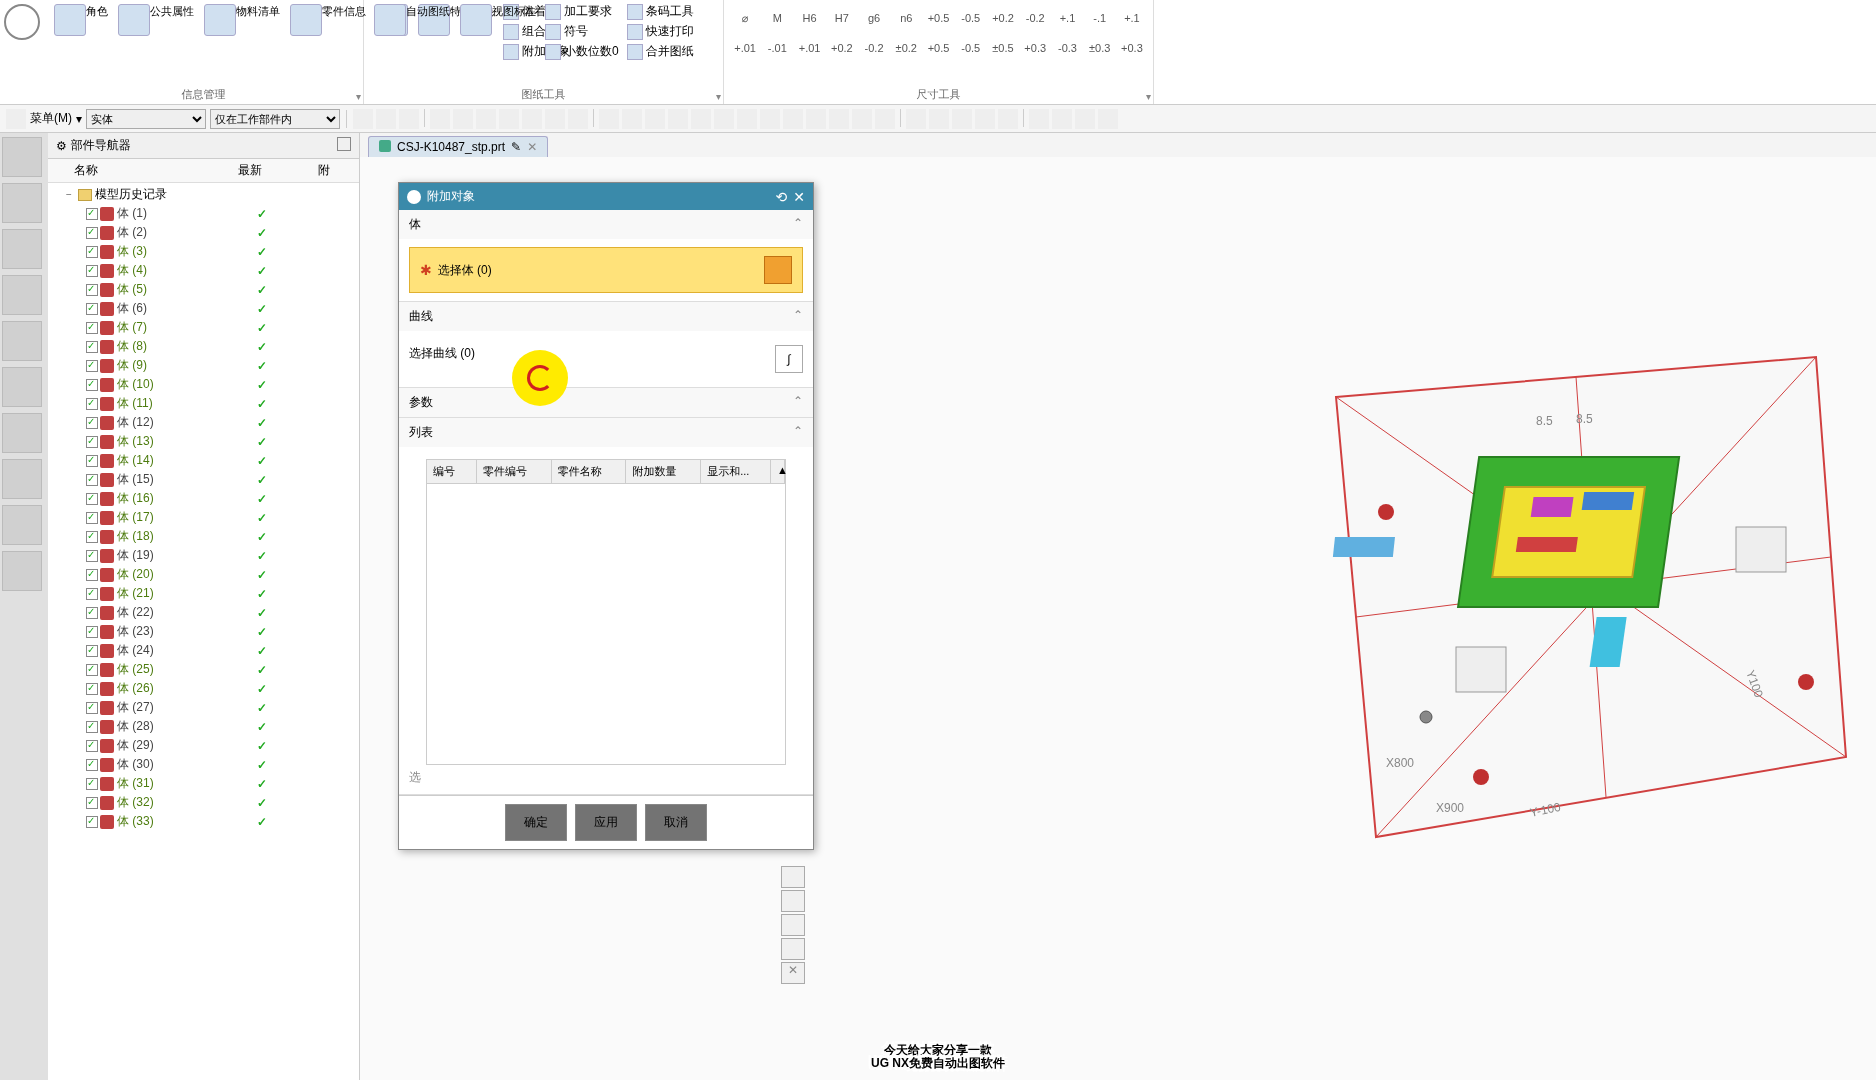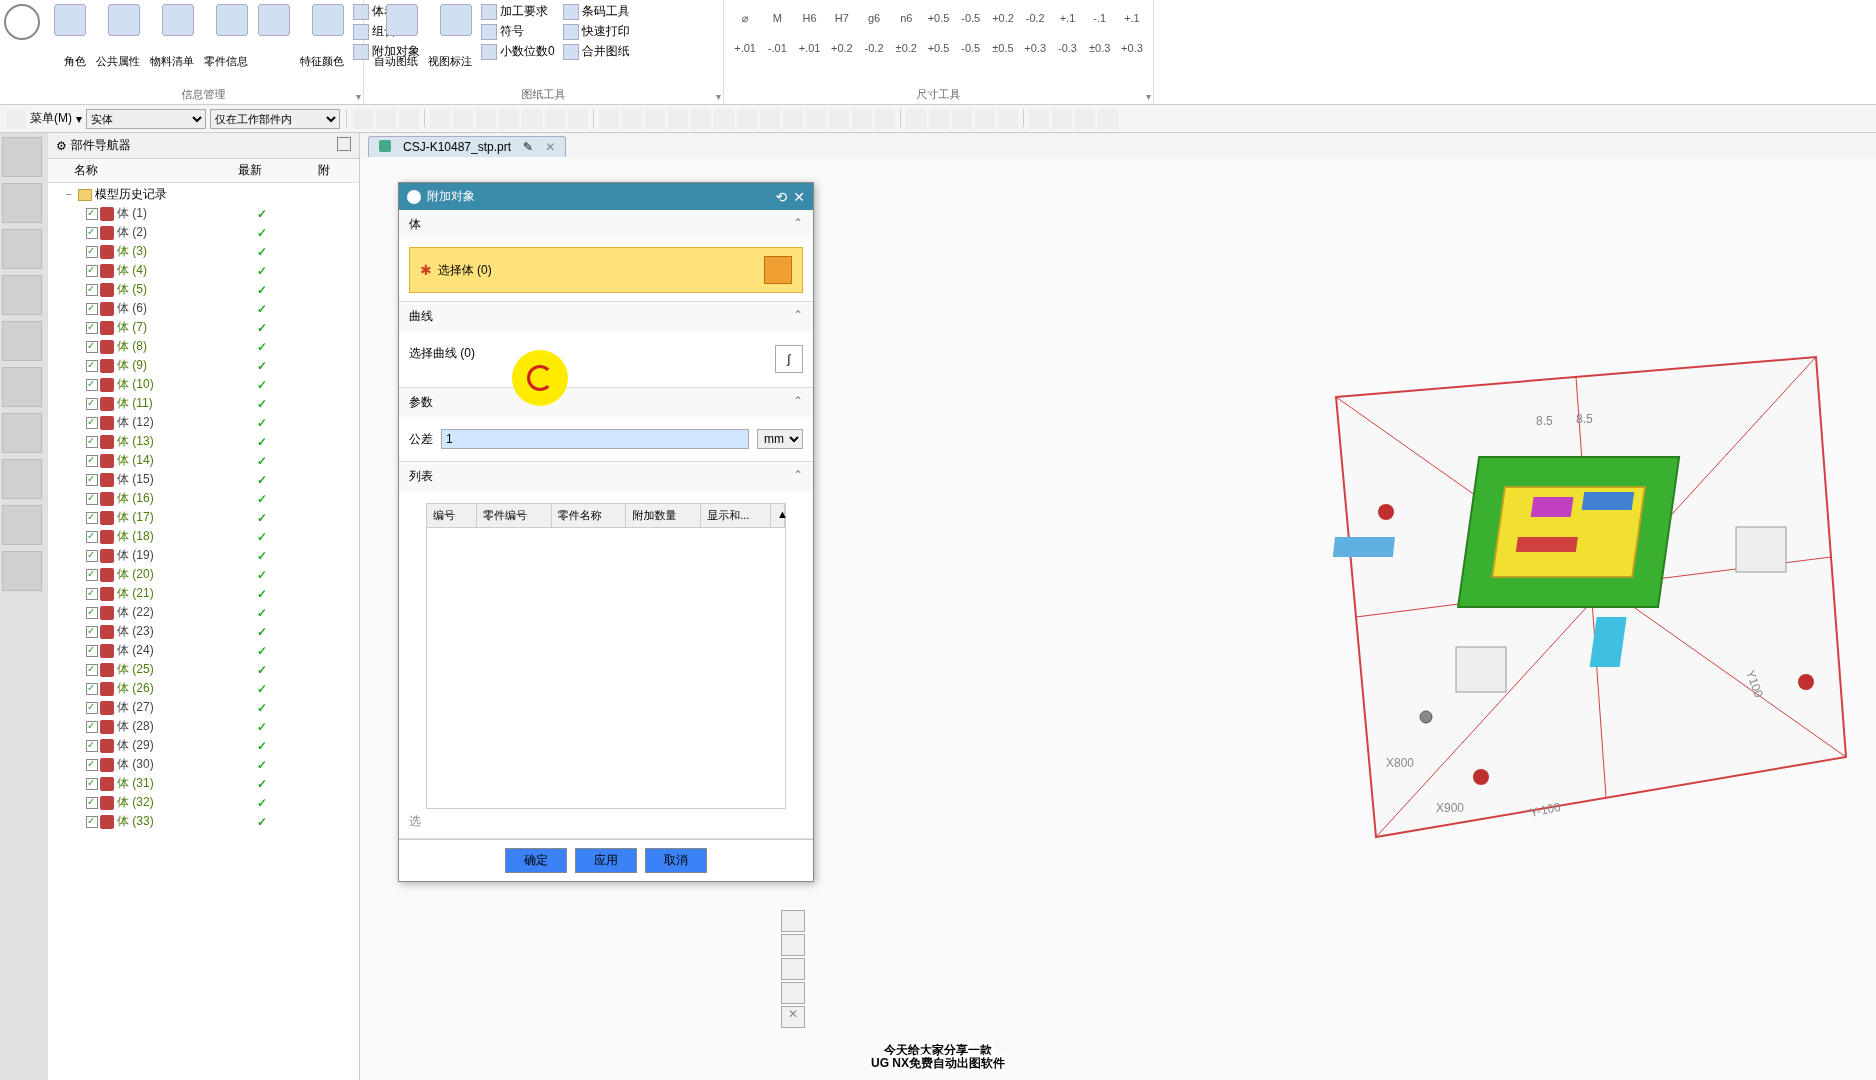--- a/index.html
+++ b/index.html
@@ -1,21 +1,21 @@
 <!DOCTYPE html>
 <html><head>
 <meta charset="utf-8">
 <style>
 *{box-sizing:border-box;margin:0;padding:0;font-family:"Microsoft YaHei",sans-serif;font-size:12px}
 body{background:#e8e8e8;width:1876px;height:1080px;overflow:hidden;position:relative}
 .ribbon{background:#fff;height:105px;display:flex;border-bottom:1px solid #ccc}
 .ribbon-group{border-right:1px solid #ddd;padding:2px 6px;display:flex;flex-direction:column;position:relative}
 .ribbon-group-label{text-align:center;color:#666;font-size:11px;position:absolute;bottom:2px;left:0;right:0}
 .ribbon-items{display:flex;gap:2px;flex:1}
-.big-btn{display:flex;flex-direction:column;align-items:flex-end;gap:18px;padding:2px 4px;cursor:pointer}
+.big-btn{display:flex;flex-direction:row;align-items:flex-start;gap:0;padding:2px 4px;cursor:pointer}
 .big-btn .ico{width:32px;height:32px;background:#d0e0f0;border:1px solid #aac;border-radius:3px}
 .big-btn span{font-size:11px;white-space:nowrap}
 .small-btns{display:flex;flex-direction:column;gap:1px}
 .small-btn{display:flex;align-items:center;gap:3px;padding:1px 3px;cursor:pointer;font-size:11px;white-space:nowrap}
 .small-btn .ico{width:16px;height:16px;background:#d0e0f0;border:1px solid #aac}
 .dim-col{display:flex;flex-direction:column;gap:2px;padding:2px}
 .dim-row{display:flex;gap:6px}
 .dim-btn{width:28px;height:28px;display:flex;align-items:center;justify-content:center;font-size:11px;color:#555;cursor:pointer}
 .expand{position:absolute;right:2px;bottom:2px;font-size:10px;color:#888}
 .toolbar2{background:#f5f5f5;height:28px;display:flex;align-items:center;gap:4px;padding:0 6px;border-bottom:1px solid #ccc}
@@ -39,21 +39,21 @@
 .tree-toggle{width:12px;font-size:10px;color:#666}
 .tree-folder{width:14px;height:12px;background:#f0d070;border:1px solid #c0a040;margin-right:3px}
 .tree-chk{width:12px;height:12px;border:1px solid #888;margin-right:2px;background:#fff;position:relative}
 .tree-chk::after{content:"✓";color:#2a2;font-size:10px;position:absolute;top:-2px;left:0}
 .tree-ico{width:14px;height:14px;background:#c04040;margin-right:3px;border-radius:2px}
 .tree-label{flex:0 0 140px;color:#444}
 .tree-label.dim{color:#4d7c0f}
 .tree-check{color:#2a2;font-weight:bold}
 .viewport{flex:1;background:#f4f4f4;position:relative}
 .tab-bar{height:24px;display:flex;align-items:end;padding-left:8px}
-.tab{background:#d8e4ee;border:1px solid #aac;border-bottom:none;padding:3px 10px;display:flex;align-items:flex-start;gap:12px;border-radius:3px 3px 0 0}
+.tab{background:#d8e4ee;border:1px solid #aac;border-bottom:none;padding:3px 10px;display:flex;align-items:flex-start;gap:6px;border-radius:3px 3px 0 0}
 .tab .tab-ico{width:12px;height:12px;background:#4a8;border-radius:2px}
 .tab .tab-close{cursor:pointer;color:#888}
 .canvas{position:absolute;top:24px;left:0;right:0;bottom:0;background:#fafafa}
 .dialog{position:absolute;left:398px;top:182px;width:416px;background:#fff;border:1px solid #888;box-shadow:2px 2px 8px rgba(0,0,0,.3)}
 .dlg-title{background:#3a8aaa;color:#fff;padding:5px 8px;display:flex;align-items:center;gap:6px}
 .dlg-title .gear{width:14px;height:14px;background:#fff;border-radius:50%}
 .dlg-title-txt{flex:1}
 .dlg-title .reset,.dlg-title .close{cursor:pointer;font-size:14px}
 .dlg-section{border-bottom:1px solid #ddd}
 .dlg-sec-hdr{padding:6px 10px;display:flex;justify-content:space-between;background:#f8f8f8;cursor:pointer}
@@ -69,21 +69,21 @@
 .param-row select{border:1px solid #aaa;padding:1px 2px}
 .highlight{position:absolute;width:56px;height:56px;background:#ffeb00;border-radius:50%;left:512px;top:350px;display:flex;align-items:center;justify-content:center;pointer-events:none;z-index:50}
 .highlight::after{content:"";width:20px;height:20px;border:3px solid #d02020;border-radius:50%;border-right-color:transparent}
 .list-table{border:1px solid #ccc;margin:4px 17px}
 .list-hdr{display:flex;background:#f0f0f0;border-bottom:1px solid #ccc}
 .list-hdr div{padding:4px 6px;border-right:1px solid #ccc;font-size:11px}
 .list-body{height:280px;background:#fff}
 .list-side{position:absolute;right:8px;top:448px;display:flex;flex-direction:column;gap:2px}
 .list-side div{width:24px;height:22px;border:1px solid #aaa;background:#f0f0f0;cursor:pointer}
 .dlg-foot{display:flex;justify-content:center;gap:8px;padding:8px;border-top:1px solid #ccc}
-.dlg-foot button{padding:3px 18px;border:1px solid #888;background:#3b82f6;cursor:pointer}
+.dlg-foot button{padding:9px 18px;border:1px solid #888;background:#737373;cursor:pointer}
 .model-3d{position:absolute;right:20px;top:180px;width:600px;height:520px}
 .model-3d svg{width:100%;height:100%}
 .subtitle{position:absolute;bottom:10px;left:50%;transform:translateX(-50%);font-size:56px;font-weight:900;color:#000;text-shadow:-3px -3px 0 #fff,3px -3px 0 #fff,-3px 3px 0 #fff,3px 3px 0 #fff;text-align:center;line-height:1.1;white-space:nowrap;z-index:100}
 .avatar{width:36px;height:36px;border:2px solid #888;border-radius:50%;margin:4px}
 </style>
 </head>
 <body>
 
 <div class="ribbon">
   <div class="avatar"></div>
@@ -564,27 +564,20 @@
         <span>选择曲线 (0)</span>
         <div class="crv-btn">∫</div>
       </div>
     </div>
   </div>
   <div class="dlg-section">
     <div class="dlg-sec-hdr">
       <span>参数</span>
         <span class="chev">⌃</span>
     </div>
-    <div class="dlg-body">
-      <div class="param-row">
-        <span>公差</span>
-        <input style="text-align: left; background: rgb(208, 232, 255);" value="1">
-        <select><option>mm</option></select>
-      </div>
-    </div>
   </div>
   <div class="dlg-section" style="position:relative">
     <div class="dlg-sec-hdr">
       <span>列表</span>
         <span class="chev">⌃</span>
     </div>
     <div class="dlg-body">
       <div class="list-table">
         <div class="list-hdr">
           <div style="width:50px">编号</div>

